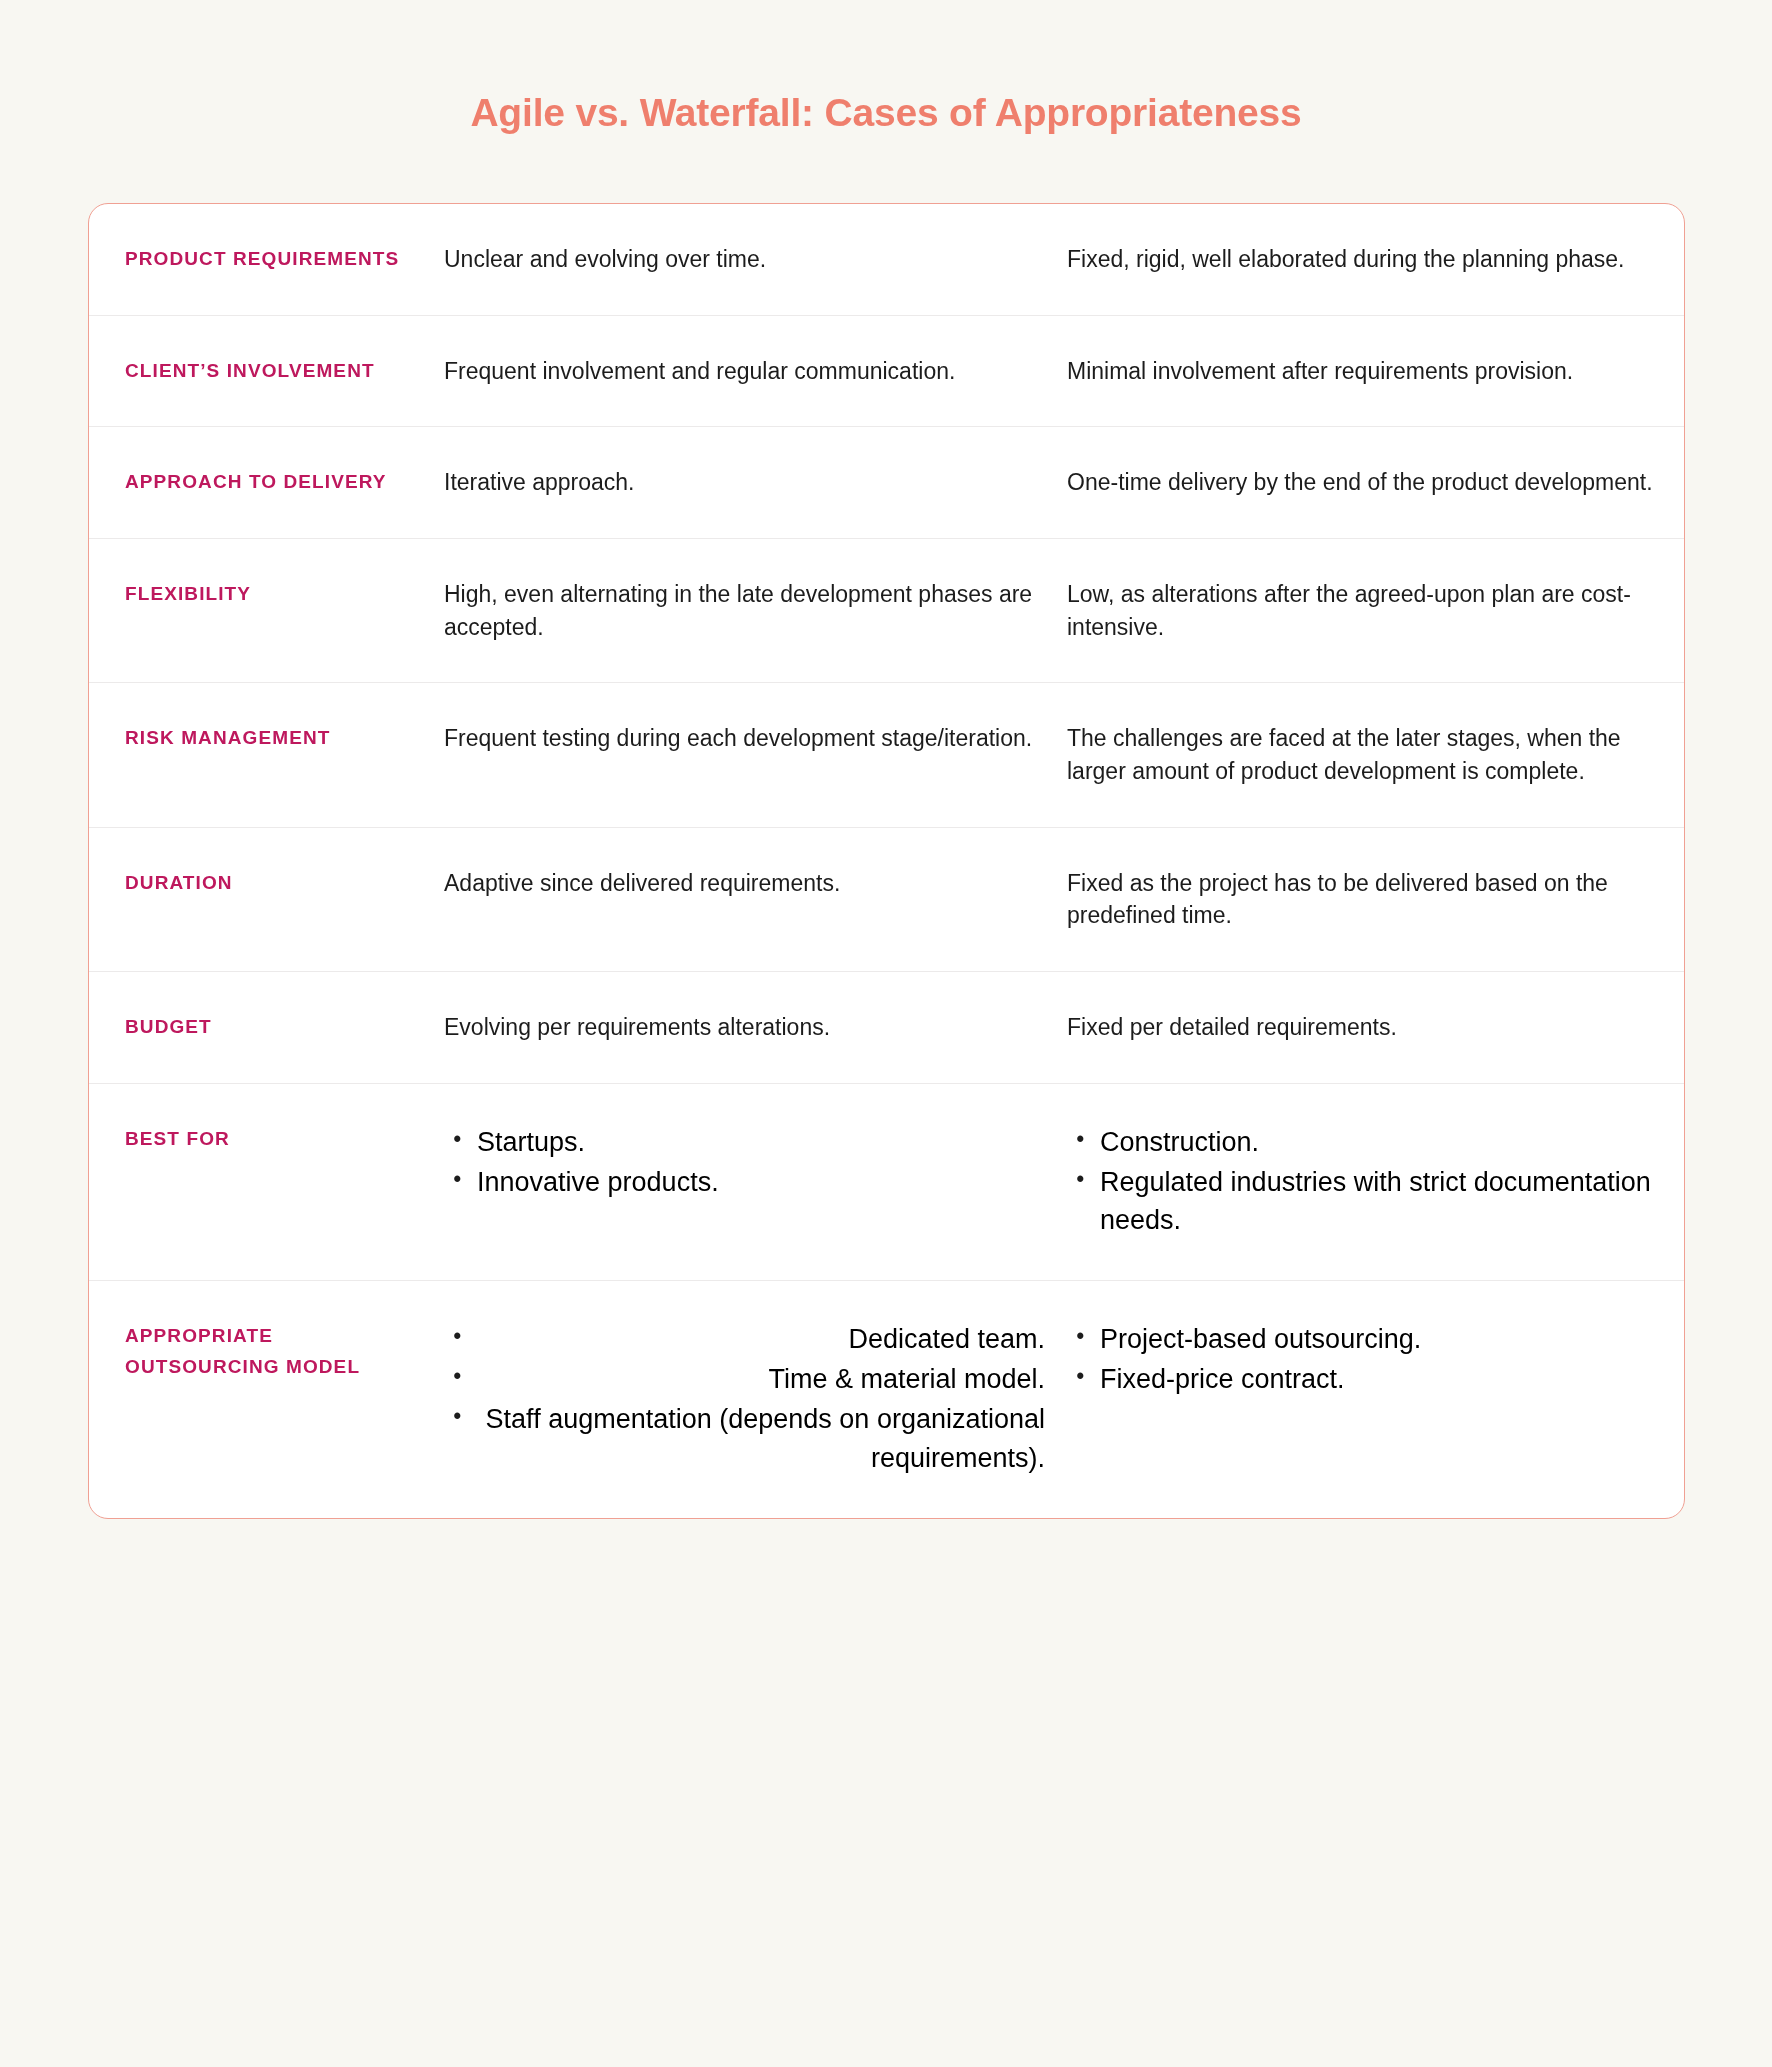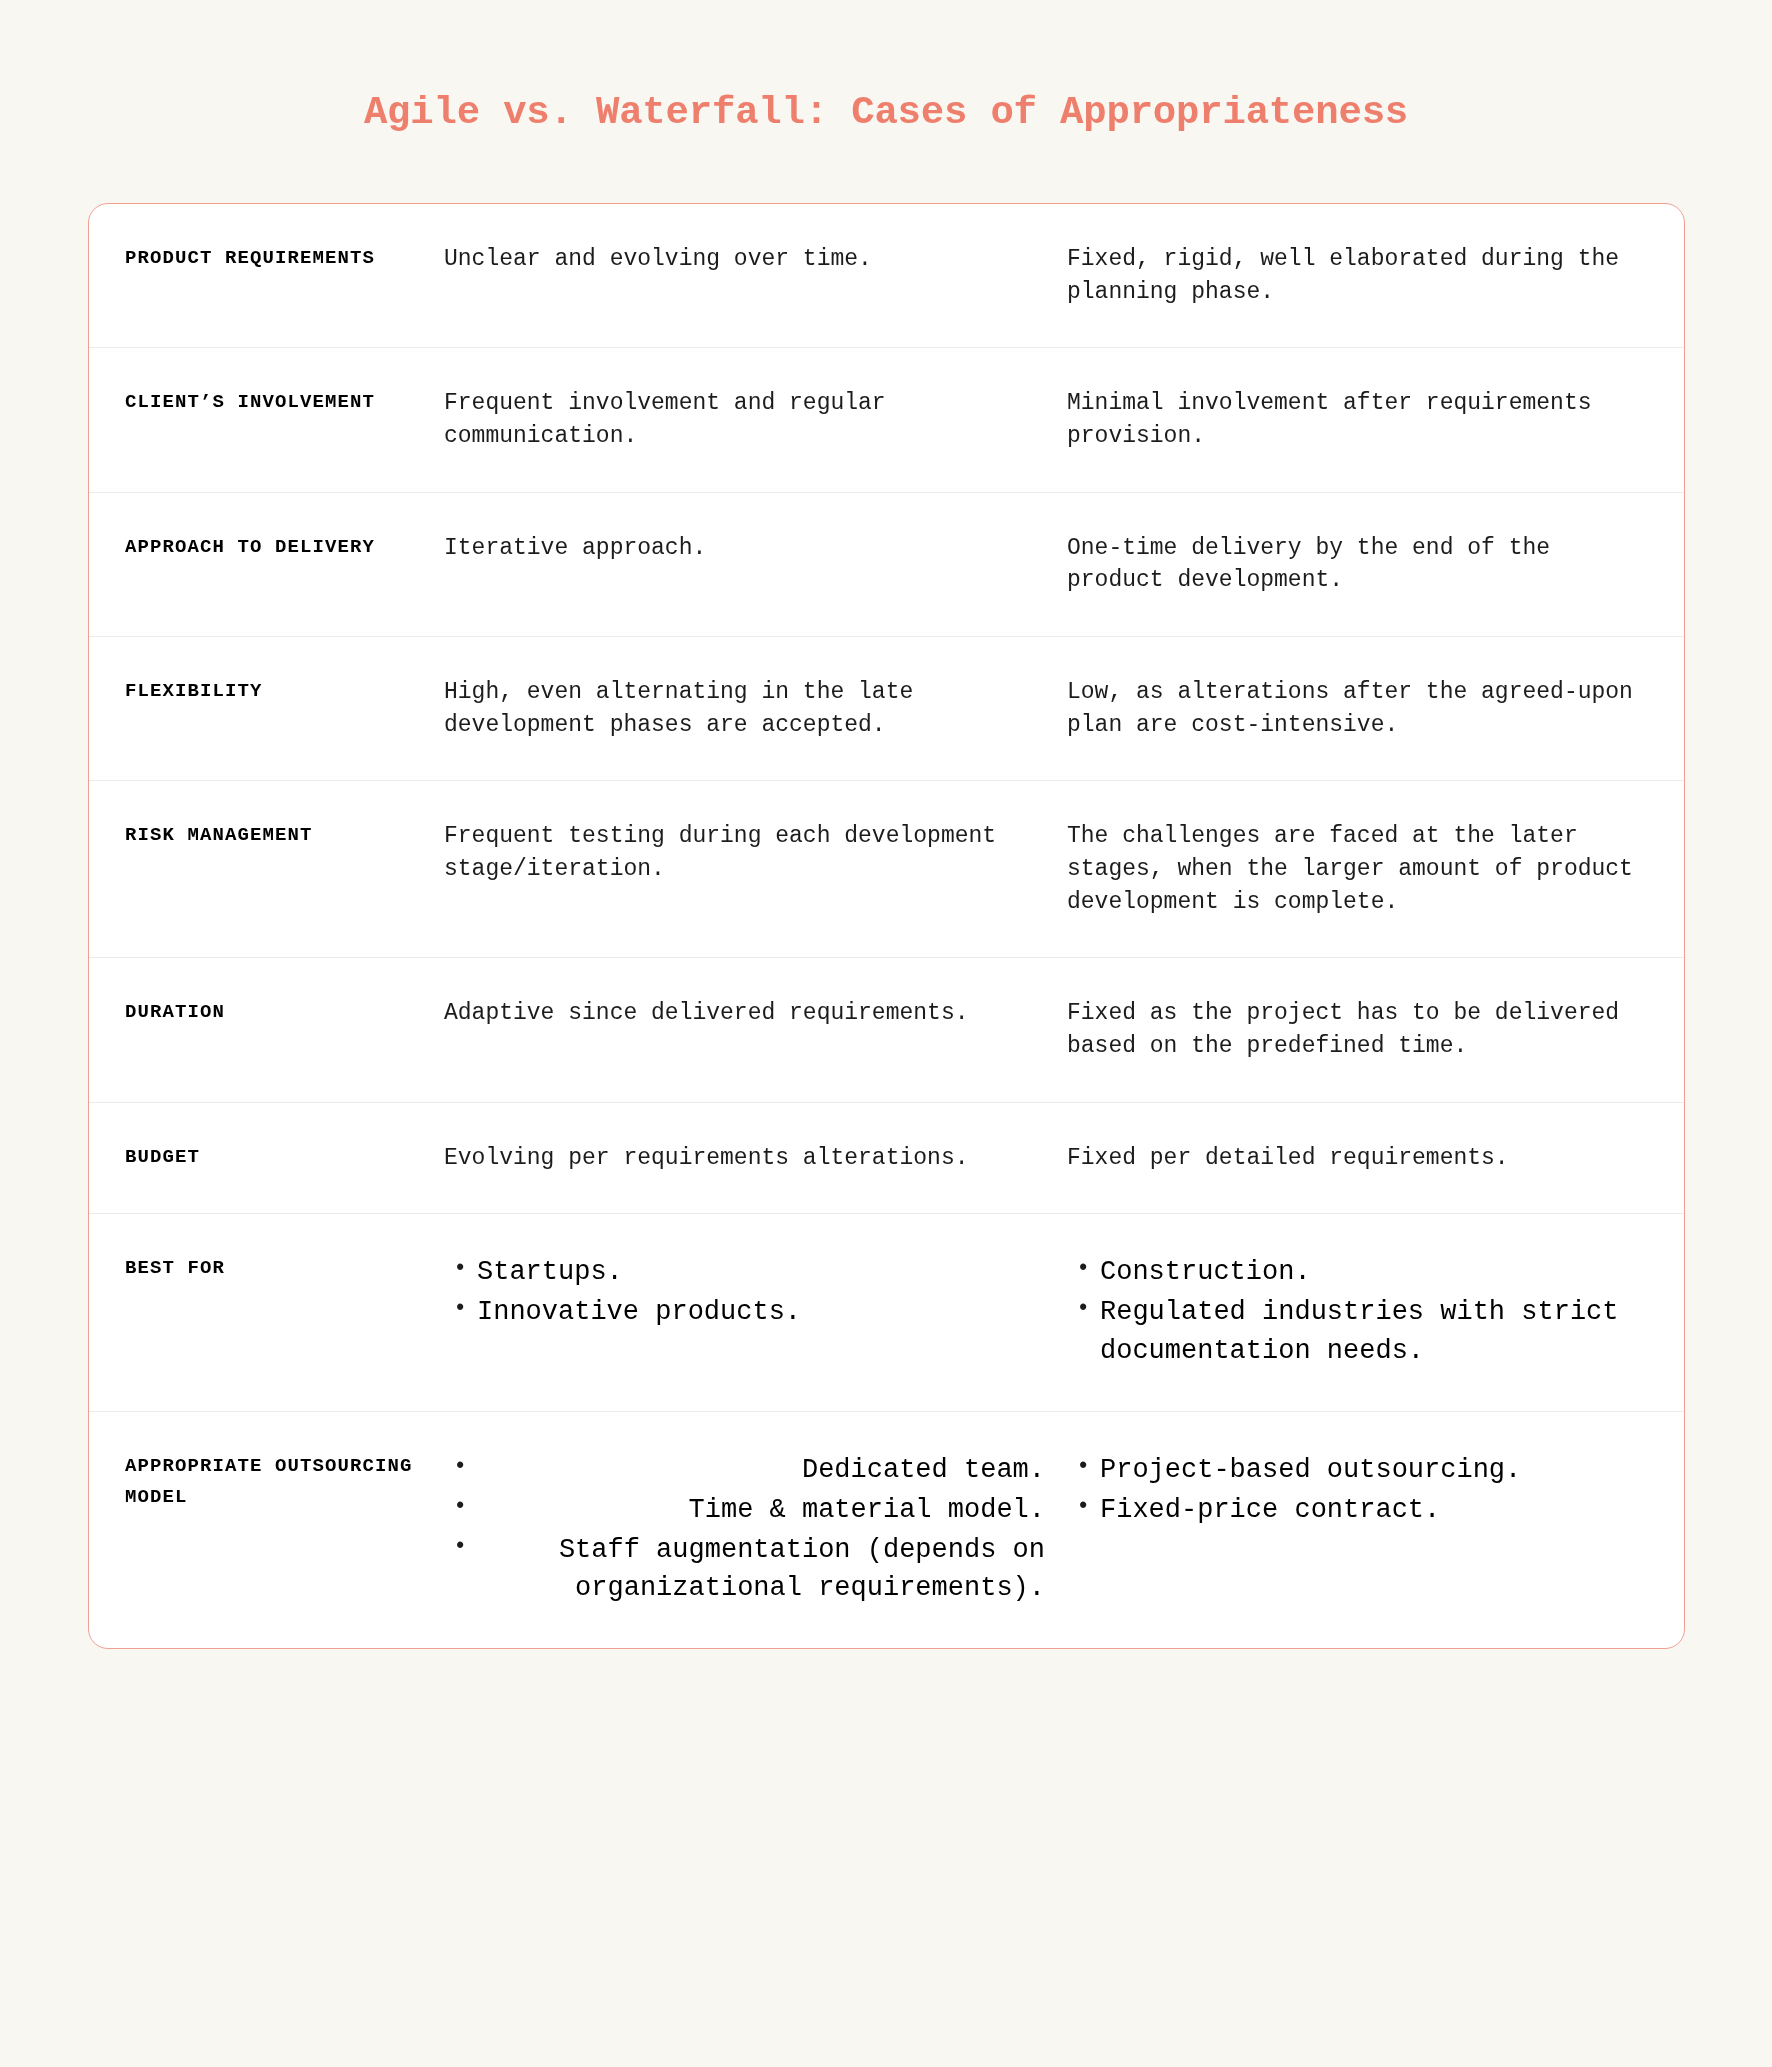--- a/index.html
+++ b/index.html
@@ -10,21 +10,20 @@
     background: #f8f7f2;
     font-family: "Liberation Sans", sans-serif;
   }
 
   .page {
     width: 1772px;
     height: 2067px;
     background: #f8f7f2;
     position: relative;
     overflow: hidden;
-    font-family: Liberation Mono, monospace;
   }
 
   .page-title {
     text-align: center;
     color: #ef7f6d;
     font-size: 39px;
     font-weight: bold;
     letter-spacing: -0.2px;
     padding-top: 90px;
     line-height: 1.2;
@@ -94,21 +93,21 @@
     color: #ef7f6d;
     font-size: 19.4px;
     font-weight: bold;
     letter-spacing: 1.2px;
   }
 
   
   .body-row { padding-top: 39px; padding-bottom: 39px; }
 
   .criteria-label {
-    color: #000000;
+    color: #be185d;
     font-size: 19px;
     font-weight: bold;
     letter-spacing: 1.1px;
     line-height: 1.65;
     text-transform: uppercase;
   }
 
   .cell-text {
     color: #1c1c1c;
     font-size: 23px;

